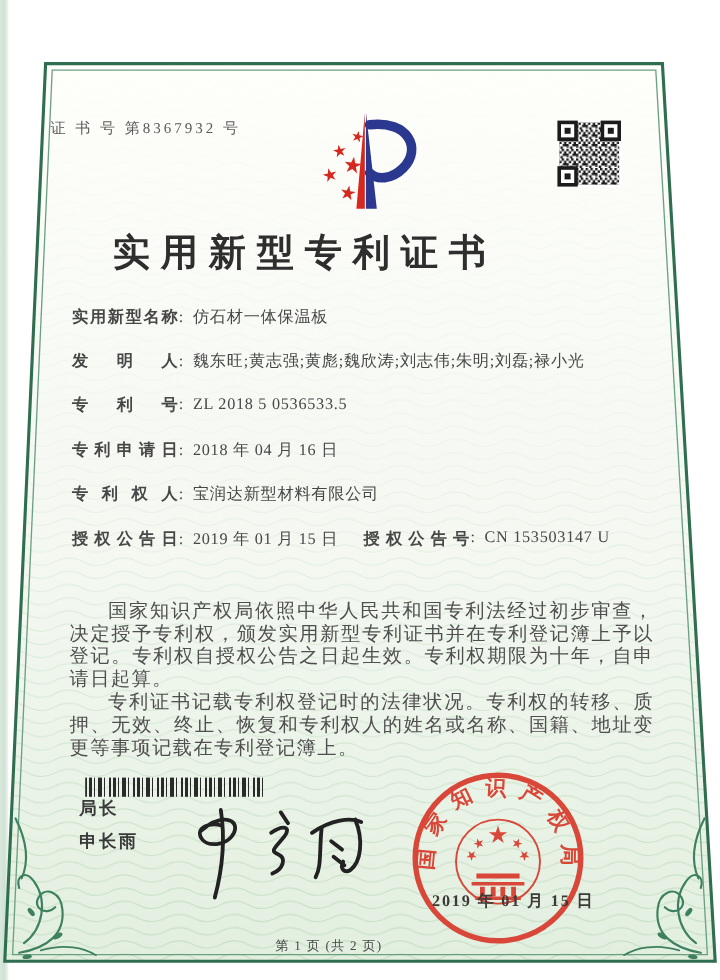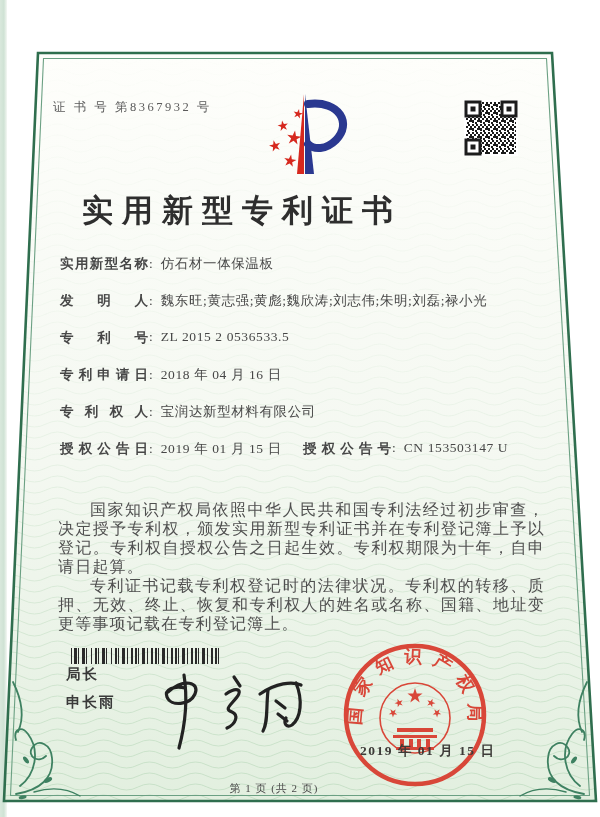--- a/index.html
+++ b/index.html
@@ -3,23 +3,23 @@
 <meta charset="utf-8">
 <style>
   html,body{margin:0;padding:0;background:#ffffff;}
   .stage{position:relative;width:600px;height:817px;overflow:hidden;background:#ffffff;
          font-family:"Liberation Serif","DejaVu Serif",serif;}
   .page-edge{position:absolute;left:0;top:0;width:7px;height:817px;
              background:linear-gradient(90deg,#d9e8dc 0%,#cfe2d4 55%,#f4f7f3 100%);}
   .frame-svg{position:absolute;left:0;top:0;width:600px;height:817px;}
 
   .abs{position:absolute;}
-  .cert-no{left:53px;top:99px;font-size:12.5px;color:#5a5a5a;letter-spacing:2.5px;}
+  .cert-no{left:42px;top:99px;font-size:12.5px;color:#5a5a5a;letter-spacing:2.5px;}
   .title{left:0;top:190px;width:484px;text-align:center;font-size:31px;font-weight:600;
-         color:#2e2e2e;letter-spacing:9px;}
+         color:#2e2e2e;letter-spacing:9px;padding-left:12px;}
   .fields{left:60px;top:255px;width:486px;}
   .frow{position:relative;height:37px;font-size:13.5px;color:#474747;white-space:nowrap;}
   .flabel{display:inline-block;width:88px;text-align:justify;text-align-last:justify;
           -moz-text-align-last:justify;vertical-align:top;font-weight:bold;}
   .fcolon{display:inline-block;margin:0 8px 0 1px;}
   .fvalue{letter-spacing:0.6px;}
   .pair2{position:absolute;left:243px;top:0;}
   .paras{left:58px;top:500px;width:487px;font-size:16px;line-height:19px;color:#4f4f4f;
          text-align:justify;letter-spacing:1.2px;}
   .paras p{margin:0;text-indent:2em;}
@@ -137,21 +137,21 @@
   <div class="abs title">实用新型专利证书</div>
 
   <div class="abs fields">
     <div class="frow">
       <span class="flabel">实用新型名称</span><span class="fcolon">:</span><span class="fvalue">仿石材一体保温板</span>
     </div>
     <div class="frow">
       <span class="flabel">发明人</span><span class="fcolon">:</span><span class="fvalue">魏东旺;黄志强;黄彪;魏欣涛;刘志伟;朱明;刘磊;禄小光</span>
     </div>
     <div class="frow">
-      <span class="flabel">专利号</span><span class="fcolon">:</span><span class="fvalue">ZL 2015 2 0536533.5</span>
+      <span class="flabel">专利号</span><span class="fcolon">:</span><span class="fvalue">ZL 2018 5 0536533.5</span>
     </div>
     <div class="frow">
       <span class="flabel">专利申请日</span><span class="fcolon">:</span><span class="fvalue">2018 年 04 月 16 日</span>
     </div>
     <div class="frow">
       <span class="flabel">专利权人</span><span class="fcolon">:</span><span class="fvalue">宝润达新型材料有限公司</span>
     </div>
     <div class="frow">
       <span class="flabel">授权公告日</span><span class="fcolon">:</span><span class="fvalue">2019 年 01 月 15 日</span>
       <span class="pair2">

